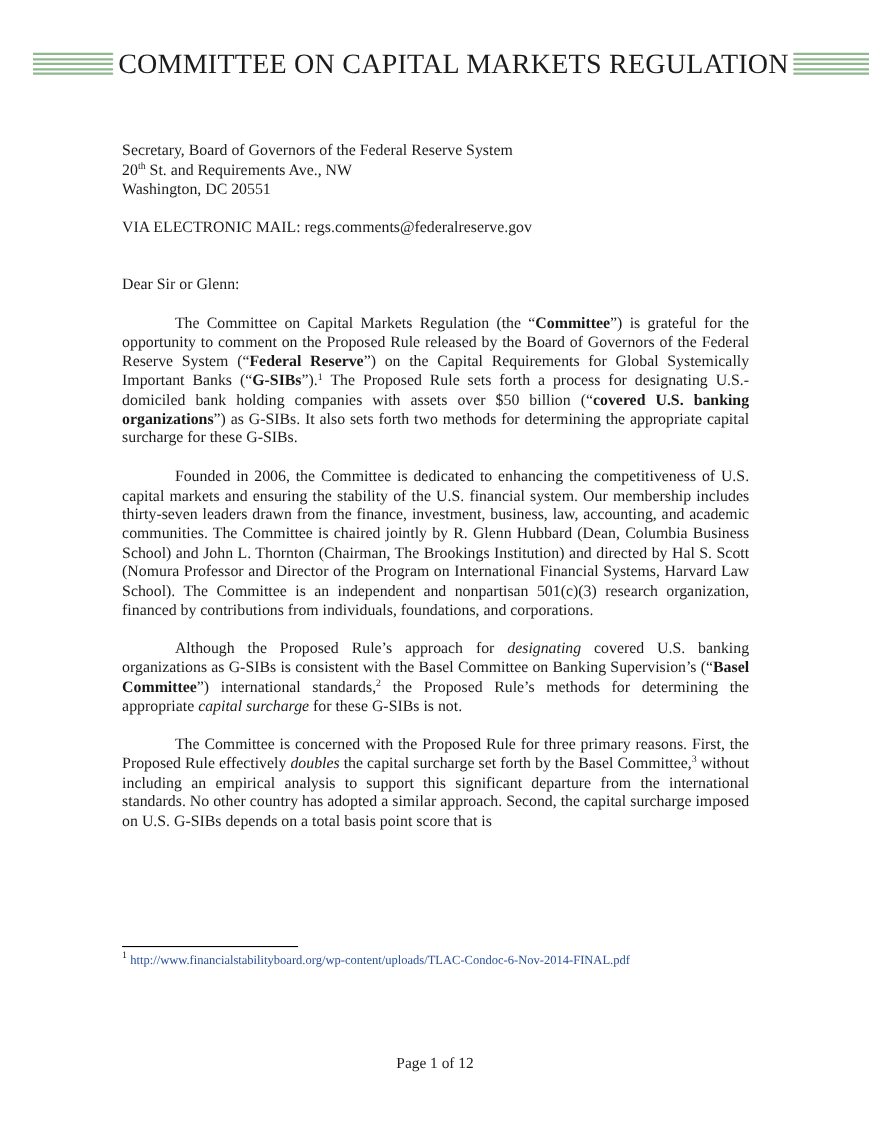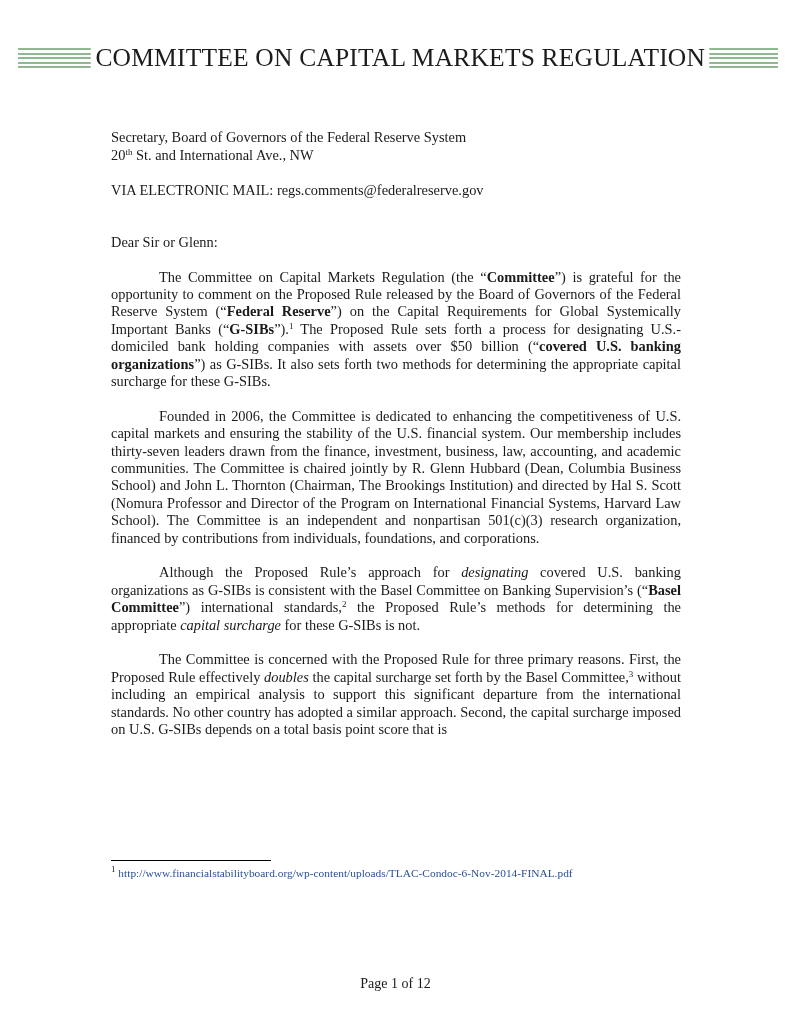--- a/index.html
+++ b/index.html
@@ -1,37 +1,37 @@
 <!DOCTYPE html>
 <html><head>
 <meta charset="utf-8">
 <style>
   html, body { margin: 0; padding: 0; background: #ffffff; }
   body { width: 791px; height: 1024px; position: relative; overflow: hidden;
          font-family: "Liberation Serif", "DejaVu Serif", serif; color: #1a1a1a; }
-  .letterhead { position: absolute; top: 42px; left: 18px; width: 760px; height: 32px;
+  .letterhead { position: absolute; top: 42px; left: 30px; width: 760px; height: 32px;
                 display: flex; align-items: center; }
   .stripes { height: 20px; display: flex; flex-direction: column; justify-content: space-between; }
   .stripes span { display: block; height: 2px; background: #8fb88f; }
   .stripes.left { width: 98px; margin-right: 4px; }
   .stripes.left span { border-top-right-radius: 6px; border-bottom-right-radius: 6px; }
   .stripes.right { width: 92px; margin-left: 4px; }
   .stripes.right span { border-top-left-radius: 6px; border-bottom-left-radius: 6px; }
   .lh-title { font-size: 25.5px; letter-spacing: 0.2px; white-space: nowrap; color: #1c1c1c; }
   .content { position: absolute; left: 111px; top: 112px; width: 570px; font-size: 14.4px; line-height: 17.4px; }
   .content p { margin: 0; }
   .gap { height: 17.4px; }
   .justify { text-align: justify; }
   .indent { text-indent: 48px; }
   sup { font-size: 9px; line-height: 0; vertical-align: 5px; margin-top: 48px; }
   .fn-rule { position: absolute; left: 111px; top: 860px; width: 160px; border-top: 1px solid #000; }
   .footnotes { position: absolute; left: 111px; top: 866px; width: 570px; font-size: 11.4px; line-height: 14px; }
   .footnotes p { margin: 0; text-align: justify; }
   .footnotes a { color: #2a4f9a; }
-  .page-num { position: absolute; top: 960px; left: 0; width: 791px; text-align: center; font-size: 14px; margin-top: 16px; }
+  .page-num { position: absolute; top: 960px; left: 0; width: 791px; text-align: center; font-size: 14px; }
 </style>
 </head>
 <body>
 
 <div class="letterhead">
   <div class="stripes left">
       <span></span>
       <span></span>
       <span></span>
       <span></span>
@@ -43,21 +43,22 @@
       <span></span>
       <span></span>
       <span></span>
       <span></span>
     </div>
 </div>
 
 <div class="content">
   <div class="gap"></div>
   <p>Secretary, Board of Governors of the Federal Reserve System</p>
-  <p><span>20</span><sup>th</sup><span> St. and International Ave., NW</span></p>
+  <p><span>20</span><sup>th</sup><span> St. and Requirements Ave., NW</span></p>
+  <p>Washington, DC 20551</p>
   <div class="gap"></div>
   <p>VIA ELECTRONIC MAIL: regs.comments@federalreserve.gov</p>
   <div class="gap"></div>
   <div class="gap"></div>
   <p>Dear Sir or Glenn:</p>
   <div class="gap"></div>
   <p class="justify indent"><span>The Committee on Capital Markets Regulation (the “</span><b>Committee</b><span>”) is grateful for the opportunity to comment on the Proposed Rule released by the Board of Governors of the Federal Reserve System (“</span><b>Federal Reserve</b><span>”) on the Capital Requirements for Global Systemically Important Banks (“</span><b>G-SIBs</b><span>”).</span><sup>1</sup><span> The Proposed Rule sets forth a process for designating U.S.-domiciled bank holding companies with assets over $50 billion (“</span><b>covered U.S. banking organizations</b><span>”) as G-SIBs. It also sets forth two methods for determining the appropriate capital surcharge for these G-SIBs.</span></p>
   <div class="gap"></div>
   <p class="justify indent">Founded in 2006, the Committee is dedicated to enhancing the competitiveness of U.S. capital markets and ensuring the stability of the U.S. financial system. Our membership includes thirty-seven leaders drawn from the finance, investment, business, law, accounting, and academic communities. The Committee is chaired jointly by R. Glenn Hubbard (Dean, Columbia Business School) and John L. Thornton (Chairman, The Brookings Institution) and directed by Hal S. Scott (Nomura Professor and Director of the Program on International Financial Systems, Harvard Law School). The Committee is an independent and nonpartisan 501(c)(3) research organization, financed by contributions from individuals, foundations, and corporations.</p>
   <div class="gap"></div>

